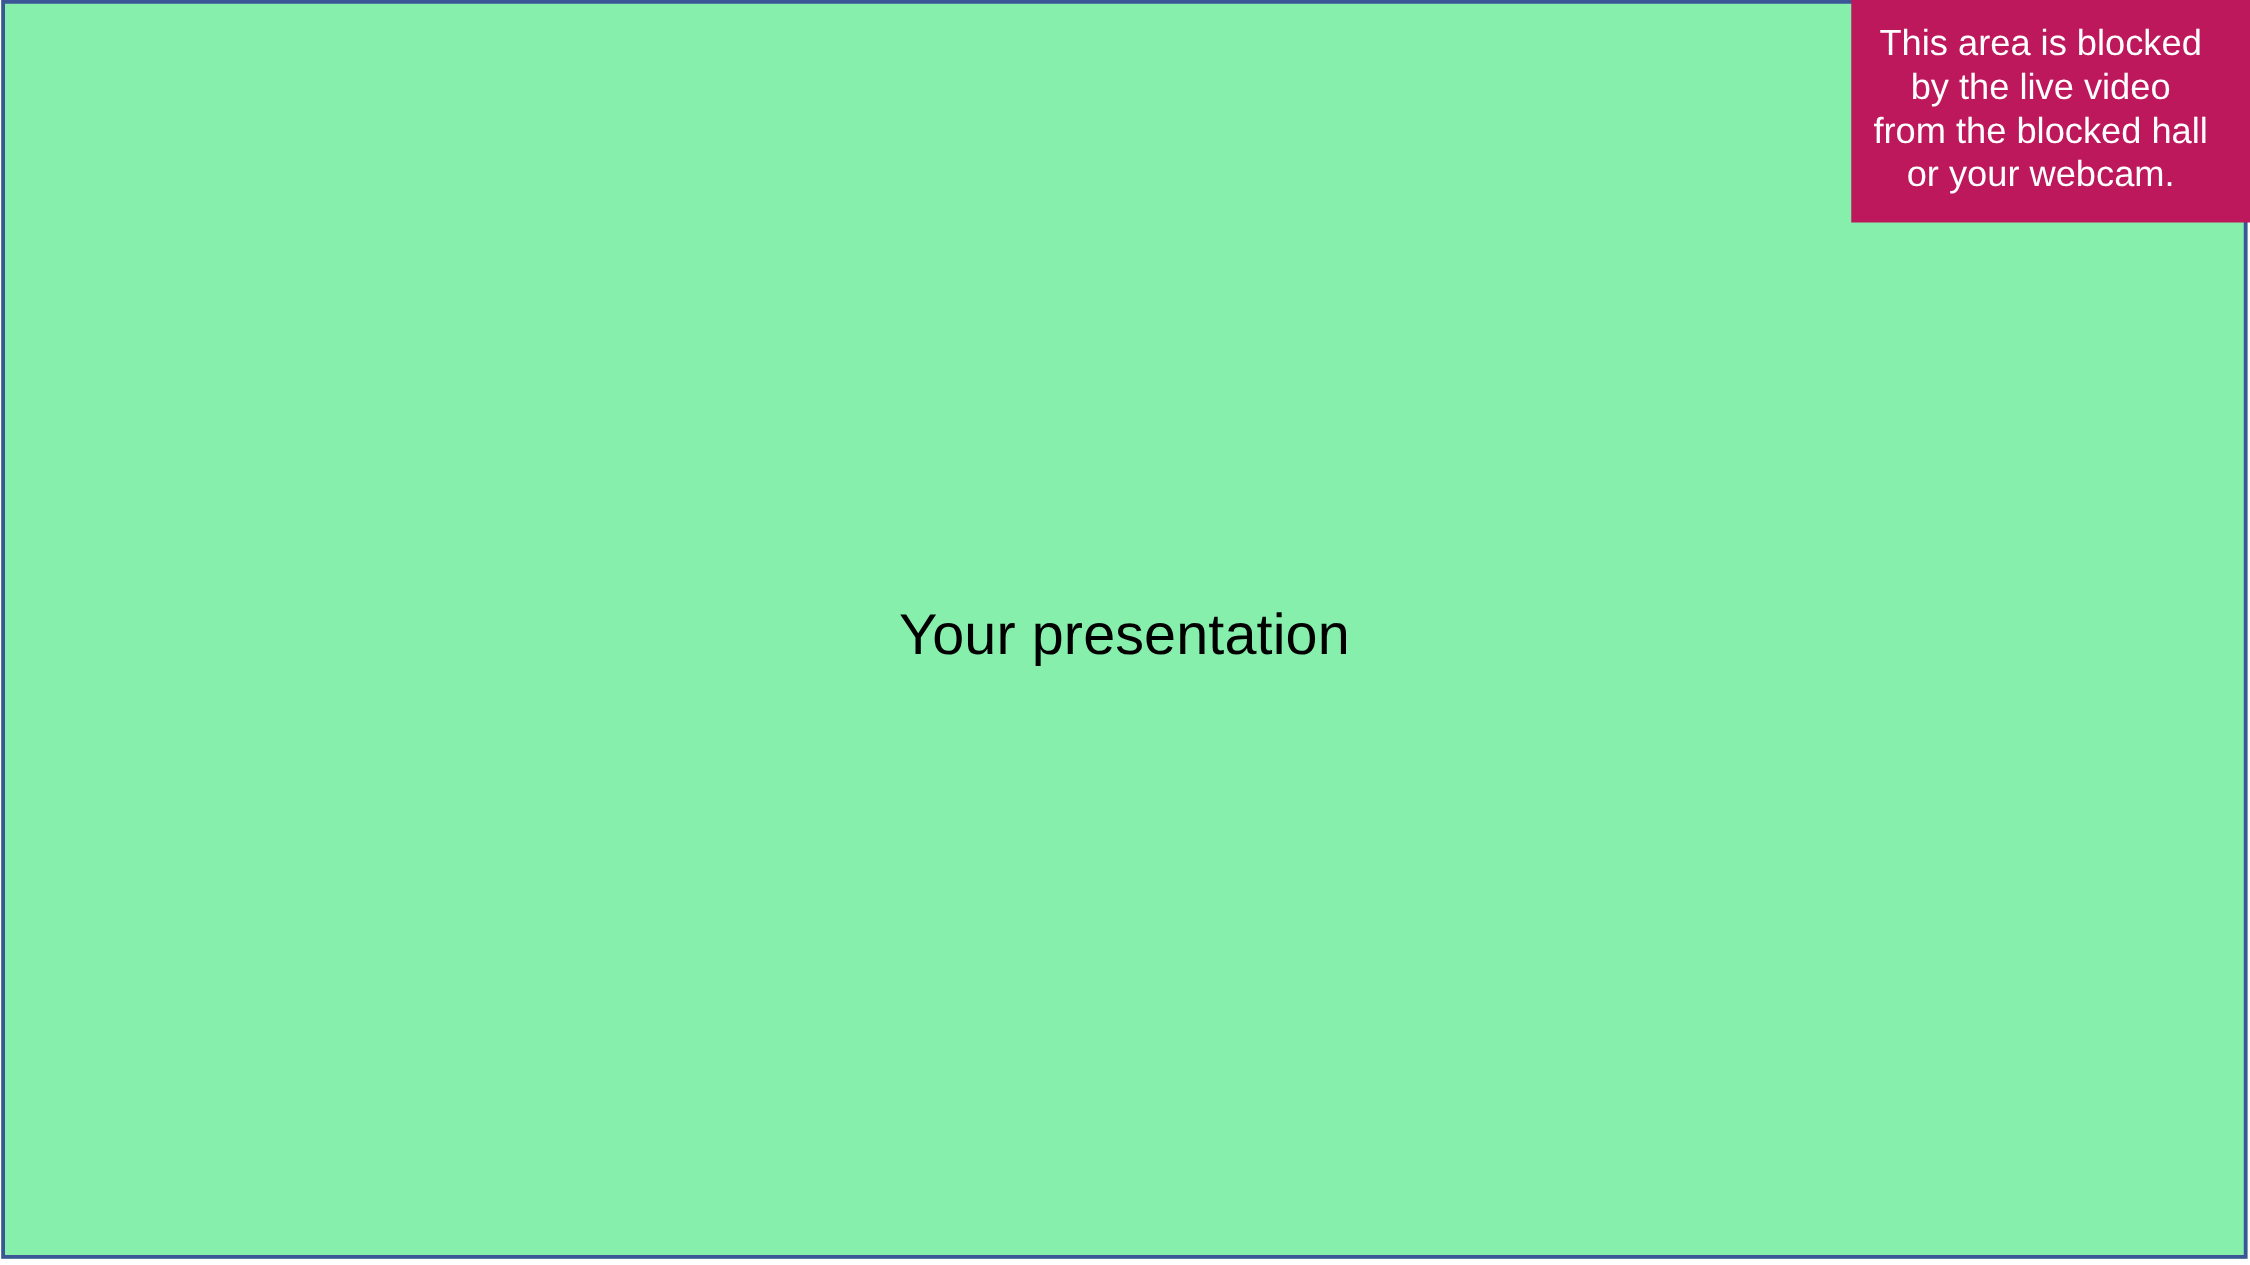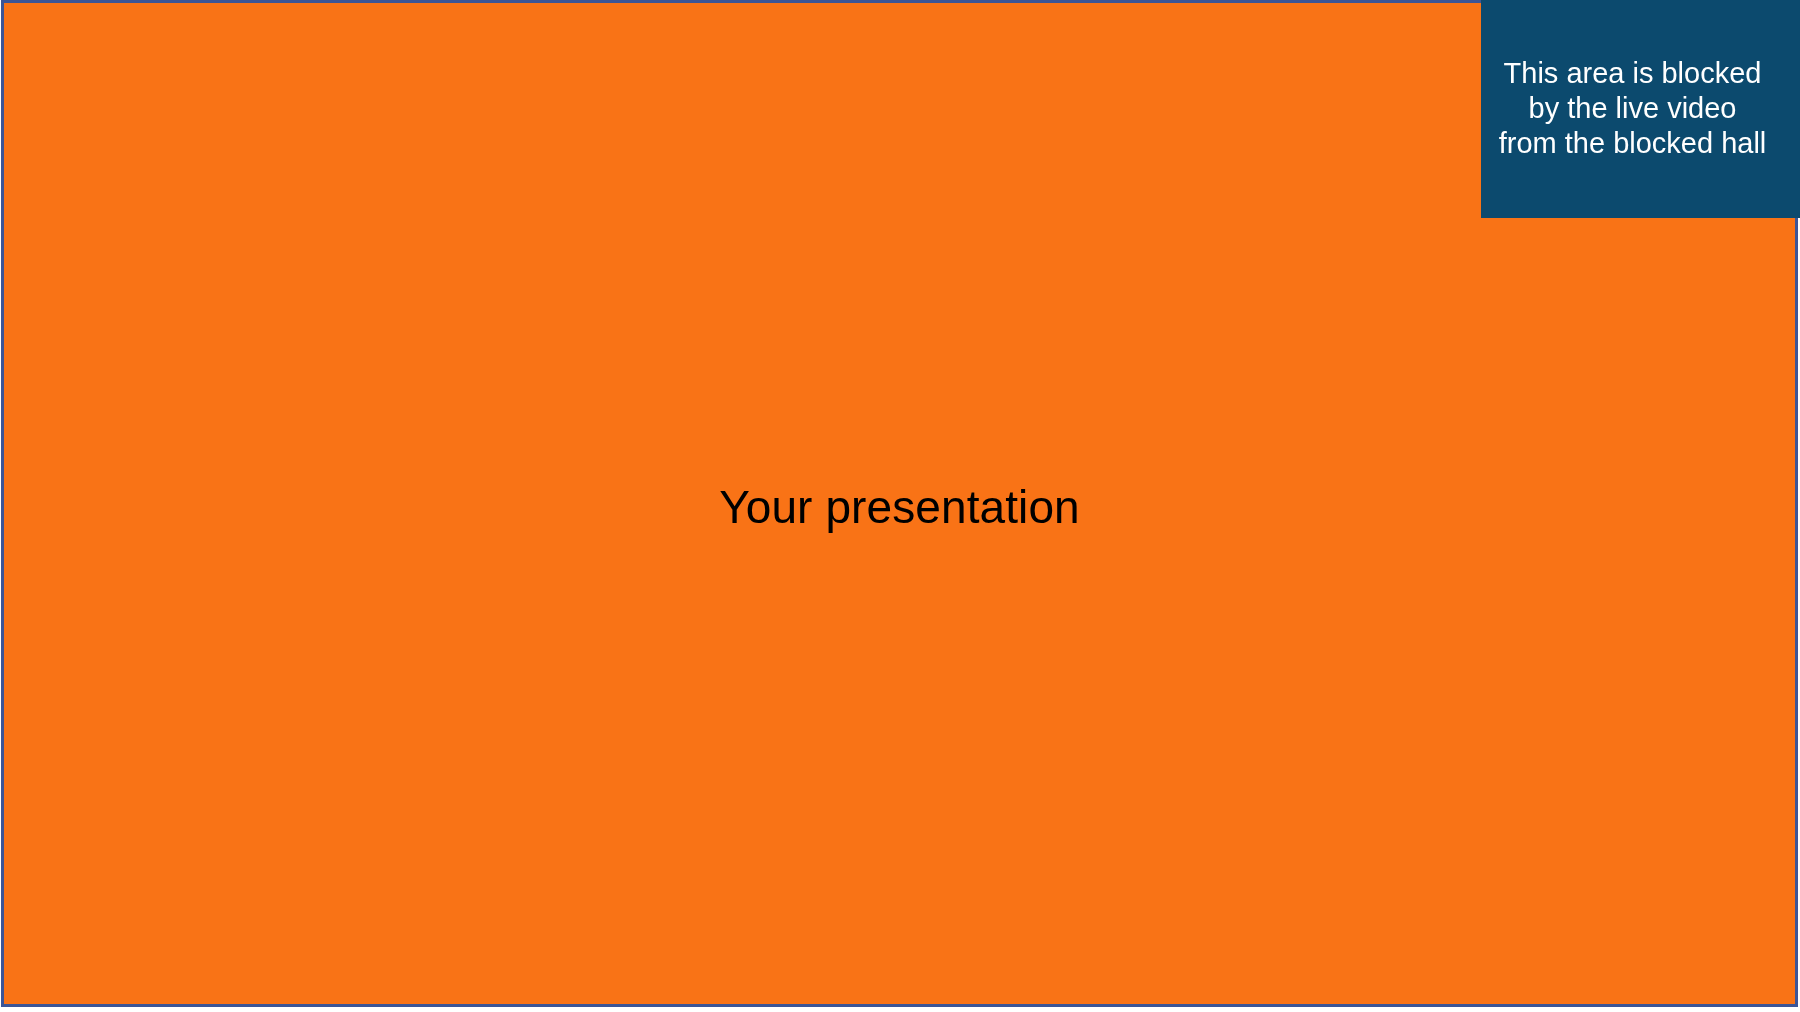--- a/index.html
+++ b/index.html
@@ -21,21 +21,21 @@
     background: #ffffff;
   }
 
   
   .slide {
     position: absolute;
     left: 1px;
     top: 0px;
     width: 1797px;
     height: 1007px;
-    background: #f97316;
+    background: #86efac;
     border: 3px solid #3c5596;
     box-sizing: border-box;
   }
 
   .slide-inner {
     position: absolute;
     inset: 0;
   }
 
   
@@ -53,22 +53,22 @@
     letter-spacing: 0.1px;
     white-space: nowrap;
   }
 
   
   .blocked-overlay {
     position: absolute;
     left: 1481px;
     top: 0px;
     width: 319px;
-    height: 218px;
-    background: #0c4a6e;
+    height: 178px;
+    background: #be185d;
     box-sizing: border-box;
     display: flex;
     flex-direction: column;
     align-items: center;
     justify-content: center;
     padding: 4px 22px 6px 6px;
   }
 
   .blocked-line {
     display: block;
@@ -91,15 +91,16 @@
 
       <div class="slide-title">Your presentation</div>
 
     </div>
   </div>
 
   <div class="blocked-overlay">
     <span class="blocked-line">This area is blocked</span>
     <span class="blocked-line">by the live video</span>
     <span class="blocked-line">from the blocked hall</span>
+    <span class="blocked-line">or your webcam.</span>
   </div>
 
 </div>
 
 </body></html>

